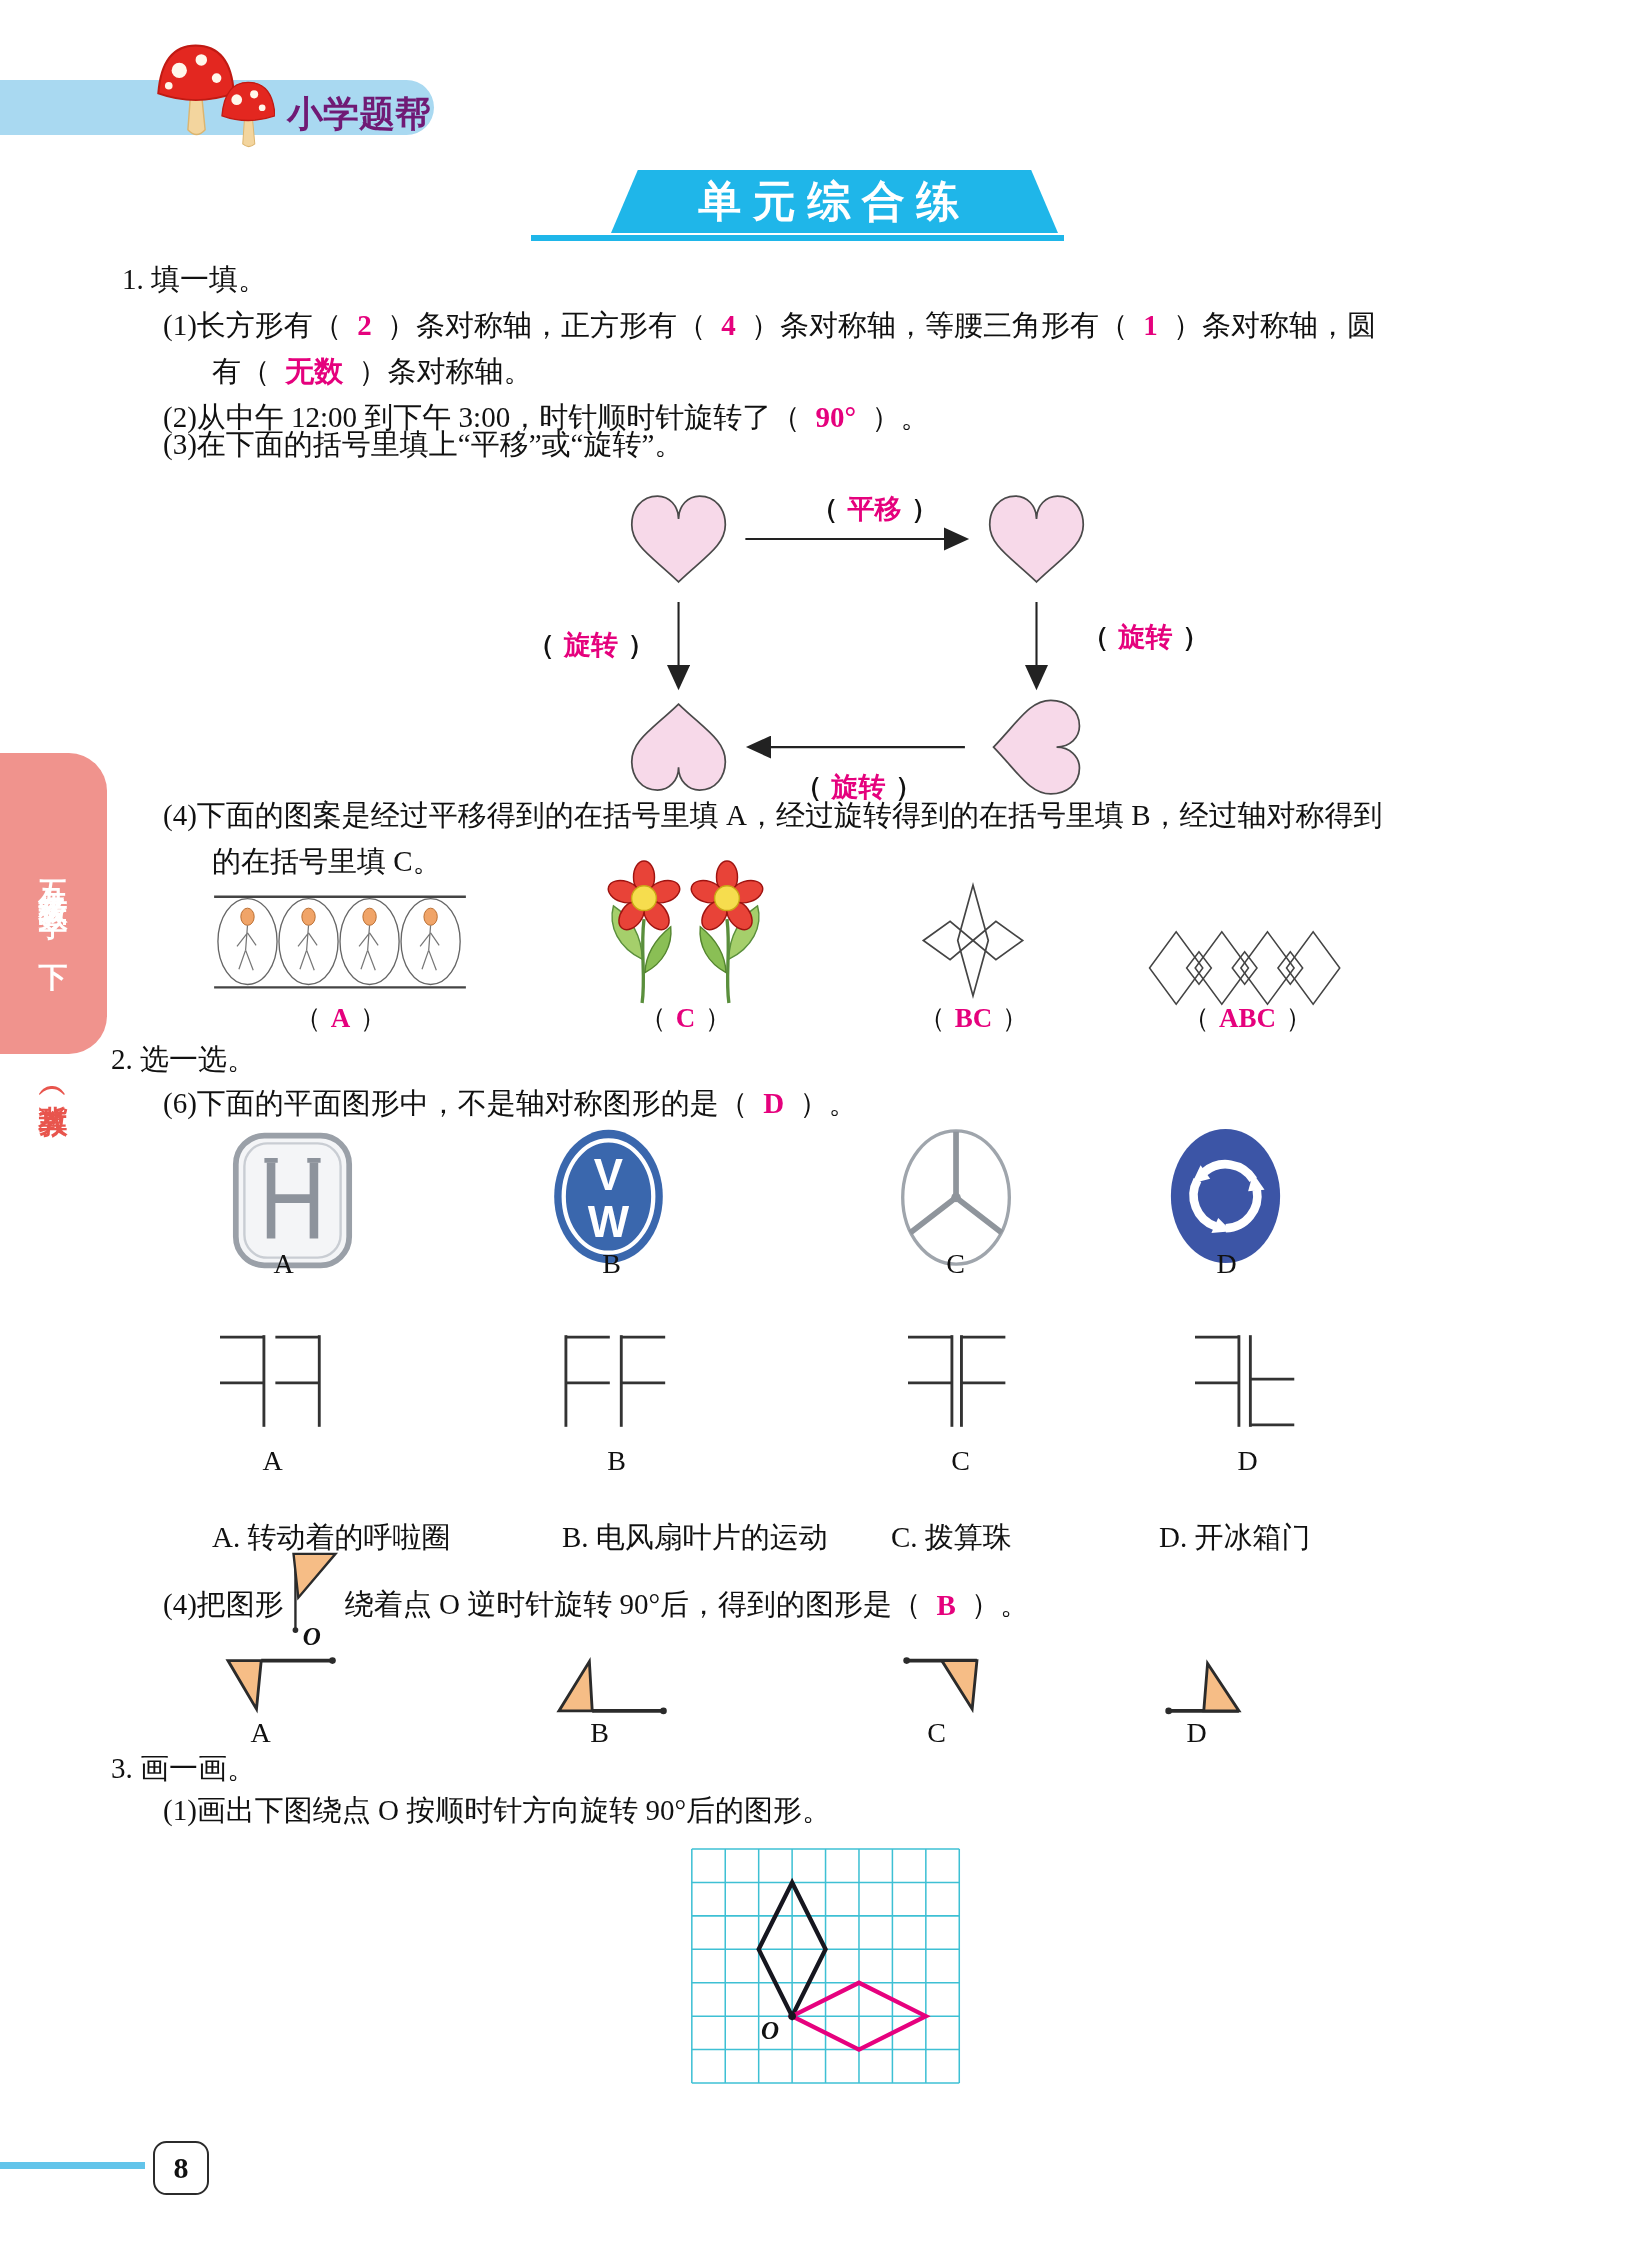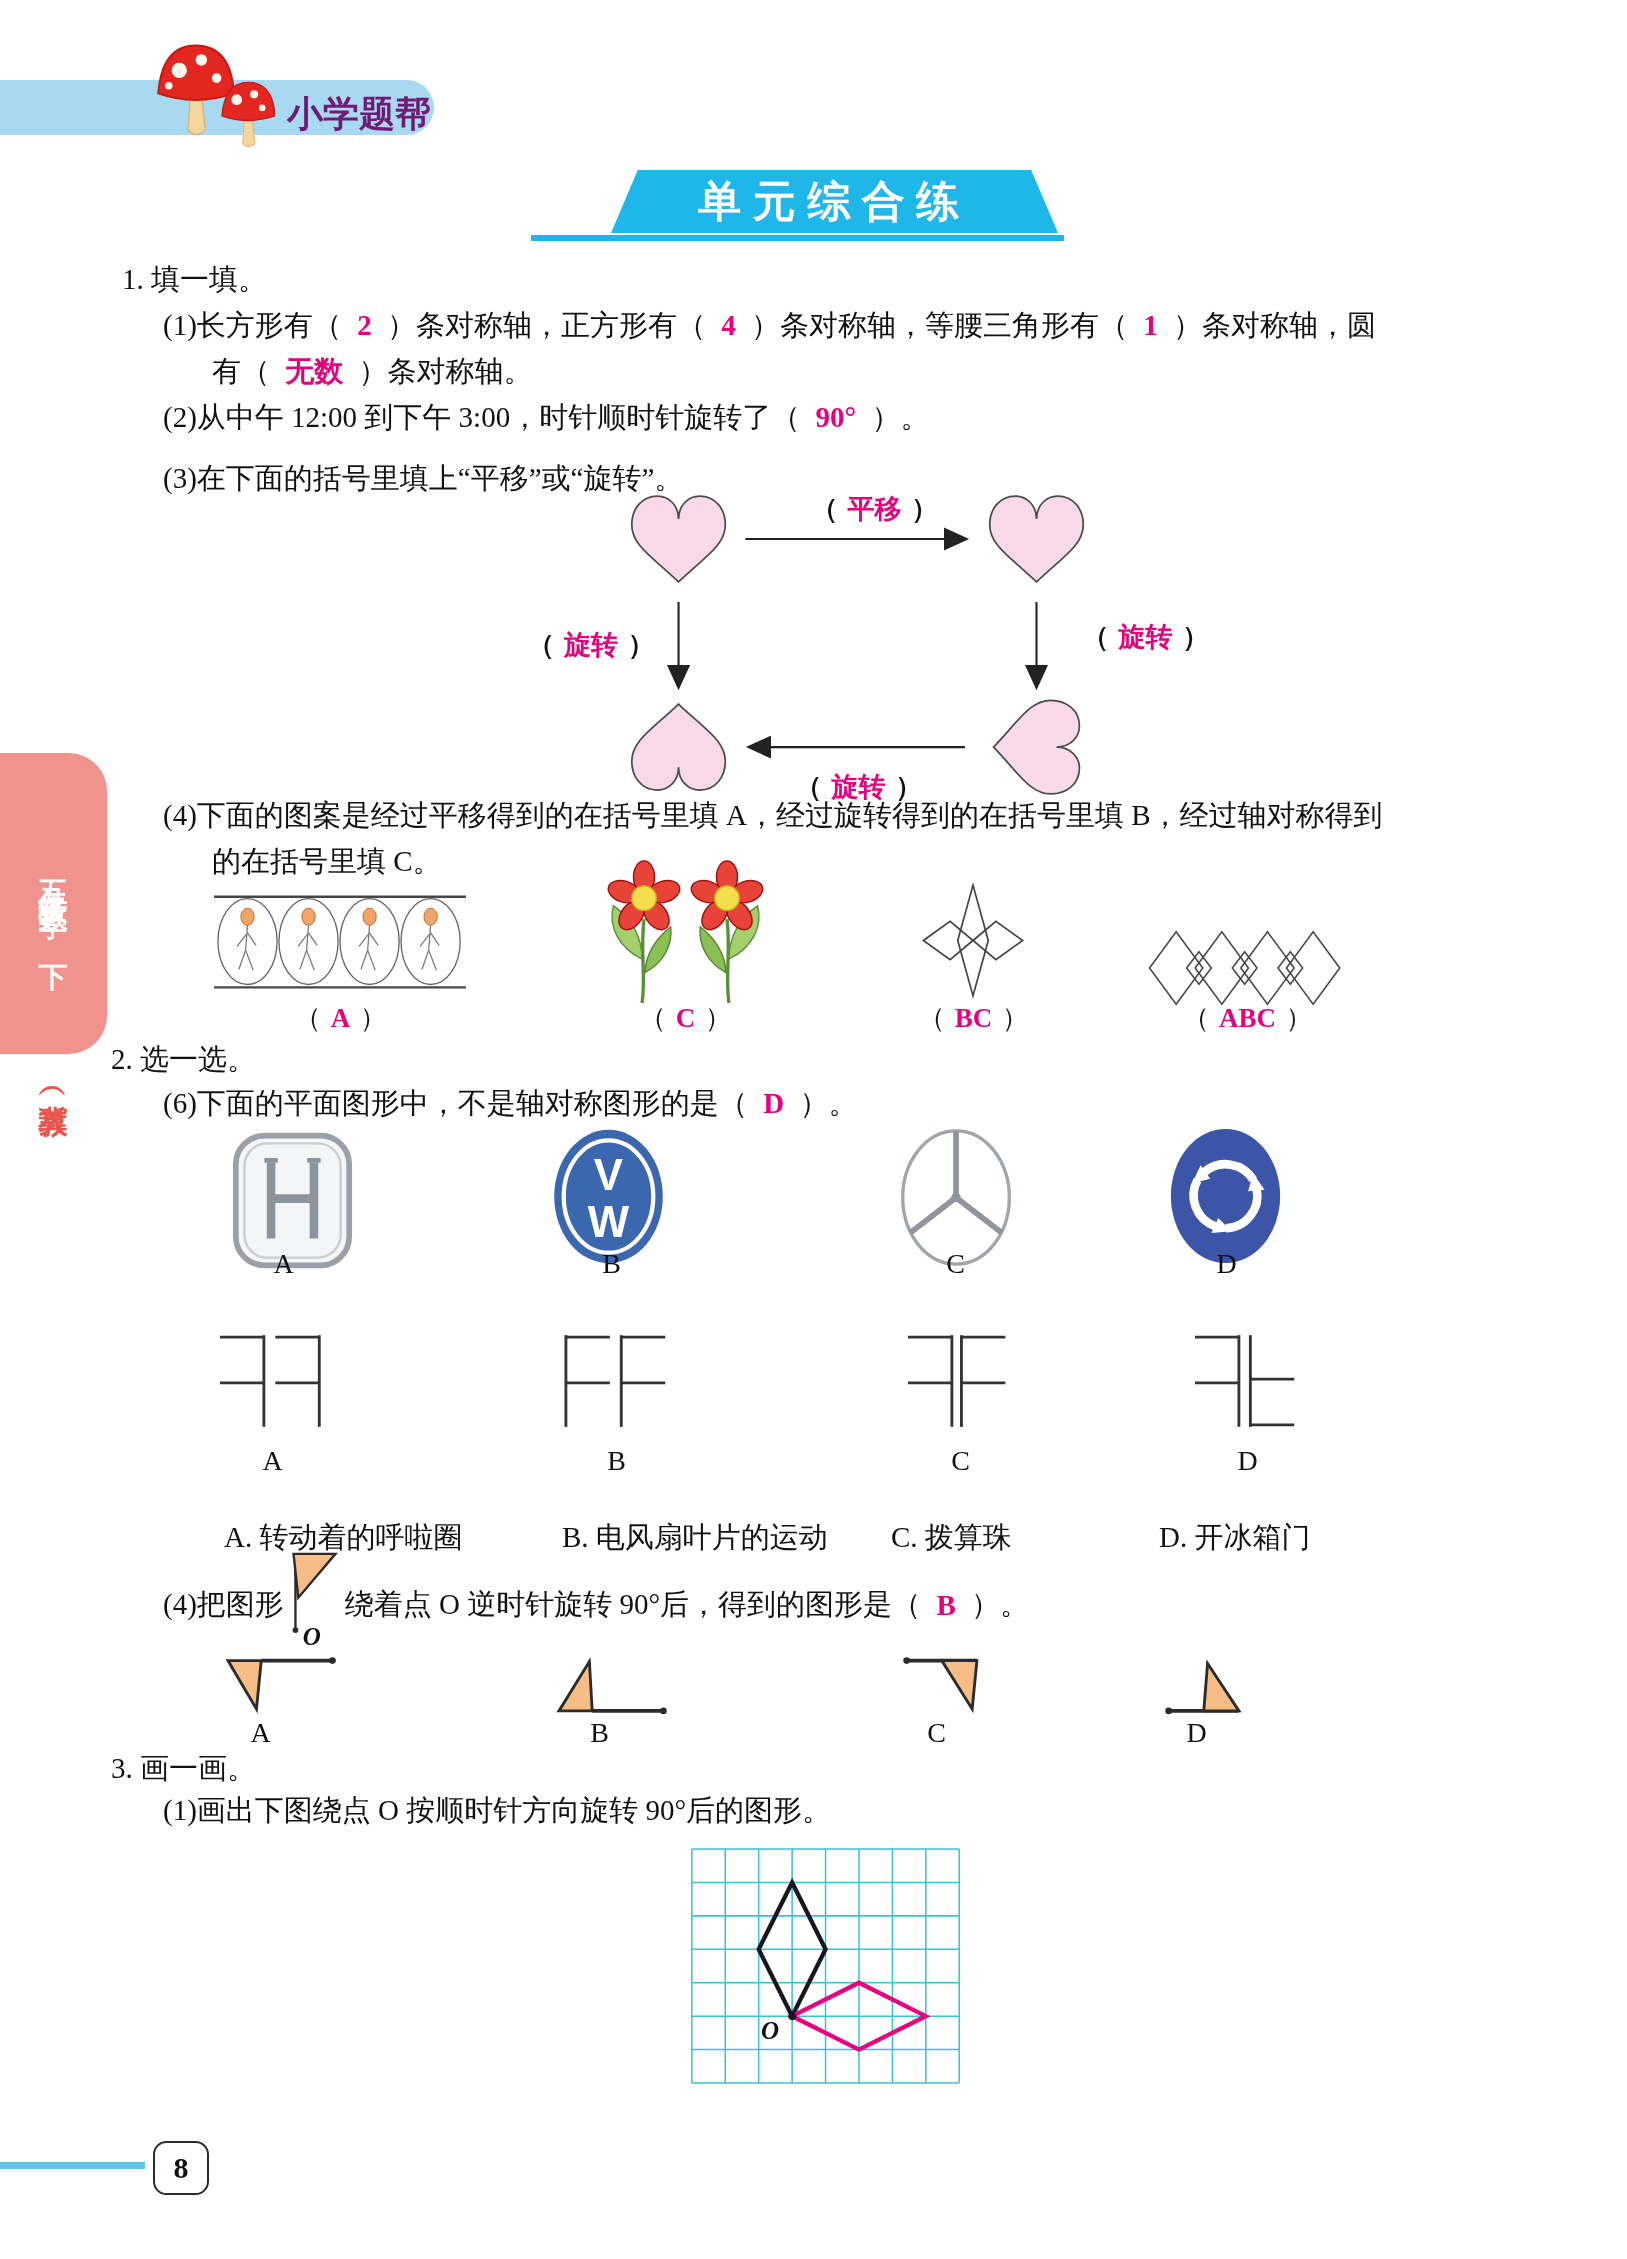--- a/index.html
+++ b/index.html
@@ -75,21 +75,21 @@
 
   <div class="ln" style="left:163px;top:306px;">
     <span>(1)长方形有（</span><span class="ans">2</span><span>）条对称轴，正方形有（</span><span class="ans">4</span><span>）条对称轴，等腰三角形有（</span><span class="ans">1</span><span>）条对称轴，圆</span>
   </div>
   <div class="ln" style="left:212px;top:352px;">
     <span>有（</span><span class="ans">无数</span><span>）条对称轴。</span>
   </div>
   <div class="ln" style="left:163px;top:398px;">
     <span>(2)从中午 12:00 到下午 3:00，时针顺时针旋转了（</span><span class="ans">90°</span><span>）。</span>
   </div>
-  <div class="ln" style="left:163px;top:459px;text-align:center;">(3)在下面的括号里填上“平移”或“旋转”。</div>
+  <div class="ln" style="left:163px;top:425px;text-align:center;">(3)在下面的括号里填上“平移”或“旋转”。</div>
 
   <div class="abs" style="left:516px;top:476px;width:726px;height:336px;">
     <svg width="726" height="336" viewBox="0 0 760 352">
       <defs>
         <marker id="ah" markerWidth="13" markerHeight="11" refX="10" refY="5.5" orient="auto">
           <path d="M0,0 L12,5.5 L0,11 Z" fill="#222"></path>
         </marker>
         <path id="heart" d="M57,34 C57,20 47,10 35,10 C18,10 8,24 8,40 C8,62 30,74 57,100 C84,74 106,62 106,40 C106,24 96,10 79,10 C67,10 57,20 57,34 Z" fill="#f7d9e9" stroke="#4a4a4a" stroke-width="1.8"></path>
       </defs>
       <g>
@@ -283,21 +283,21 @@
       <line x1="58" y1="2" x2="58" y2="98"></line>
         <line x1="58" y1="48" x2="104" y2="48"></line>
         <line x1="58" y1="96" x2="104" y2="96"></line>
     </g>
   </svg>
   <div class="opt-label" style="left:239px;top:1445px;">A</div>
   <div class="opt-label" style="left:583px;top:1445px;">B</div>
   <div class="opt-label" style="left:927px;top:1445px;">C</div>
   <div class="opt-label" style="left:1214px;top:1445px;">D</div>
 
-  <div class="ln" style="left:224px;top:1518px;">A. 转动着的呼啦圈</div>
+  <div class="ln" style="left:212px;top:1518px;">A. 转动着的呼啦圈</div>
   <div class="ln" style="left:562px;top:1518px;">B. 电风扇叶片的运动</div>
   <div class="ln" style="left:891px;top:1518px;">C. 拨算珠</div>
   <div class="ln" style="left:1159px;top:1518px;">D. 开冰箱门</div>
 
   <div class="abs" id="q2i4-line">
     <span>(4)把图形</span>
     <span class="flagwrap">
       <svg width="61" height="103" viewBox="0 0 64 108">
         <line x1="12" y1="6" x2="12" y2="84" stroke="#2b2b2b" stroke-width="2.5"></line>
         <path d="M10,4 L54,4 L15,50 Z" fill="#f6bd86" stroke="#2b2b2b" stroke-width="2.5"></path>

